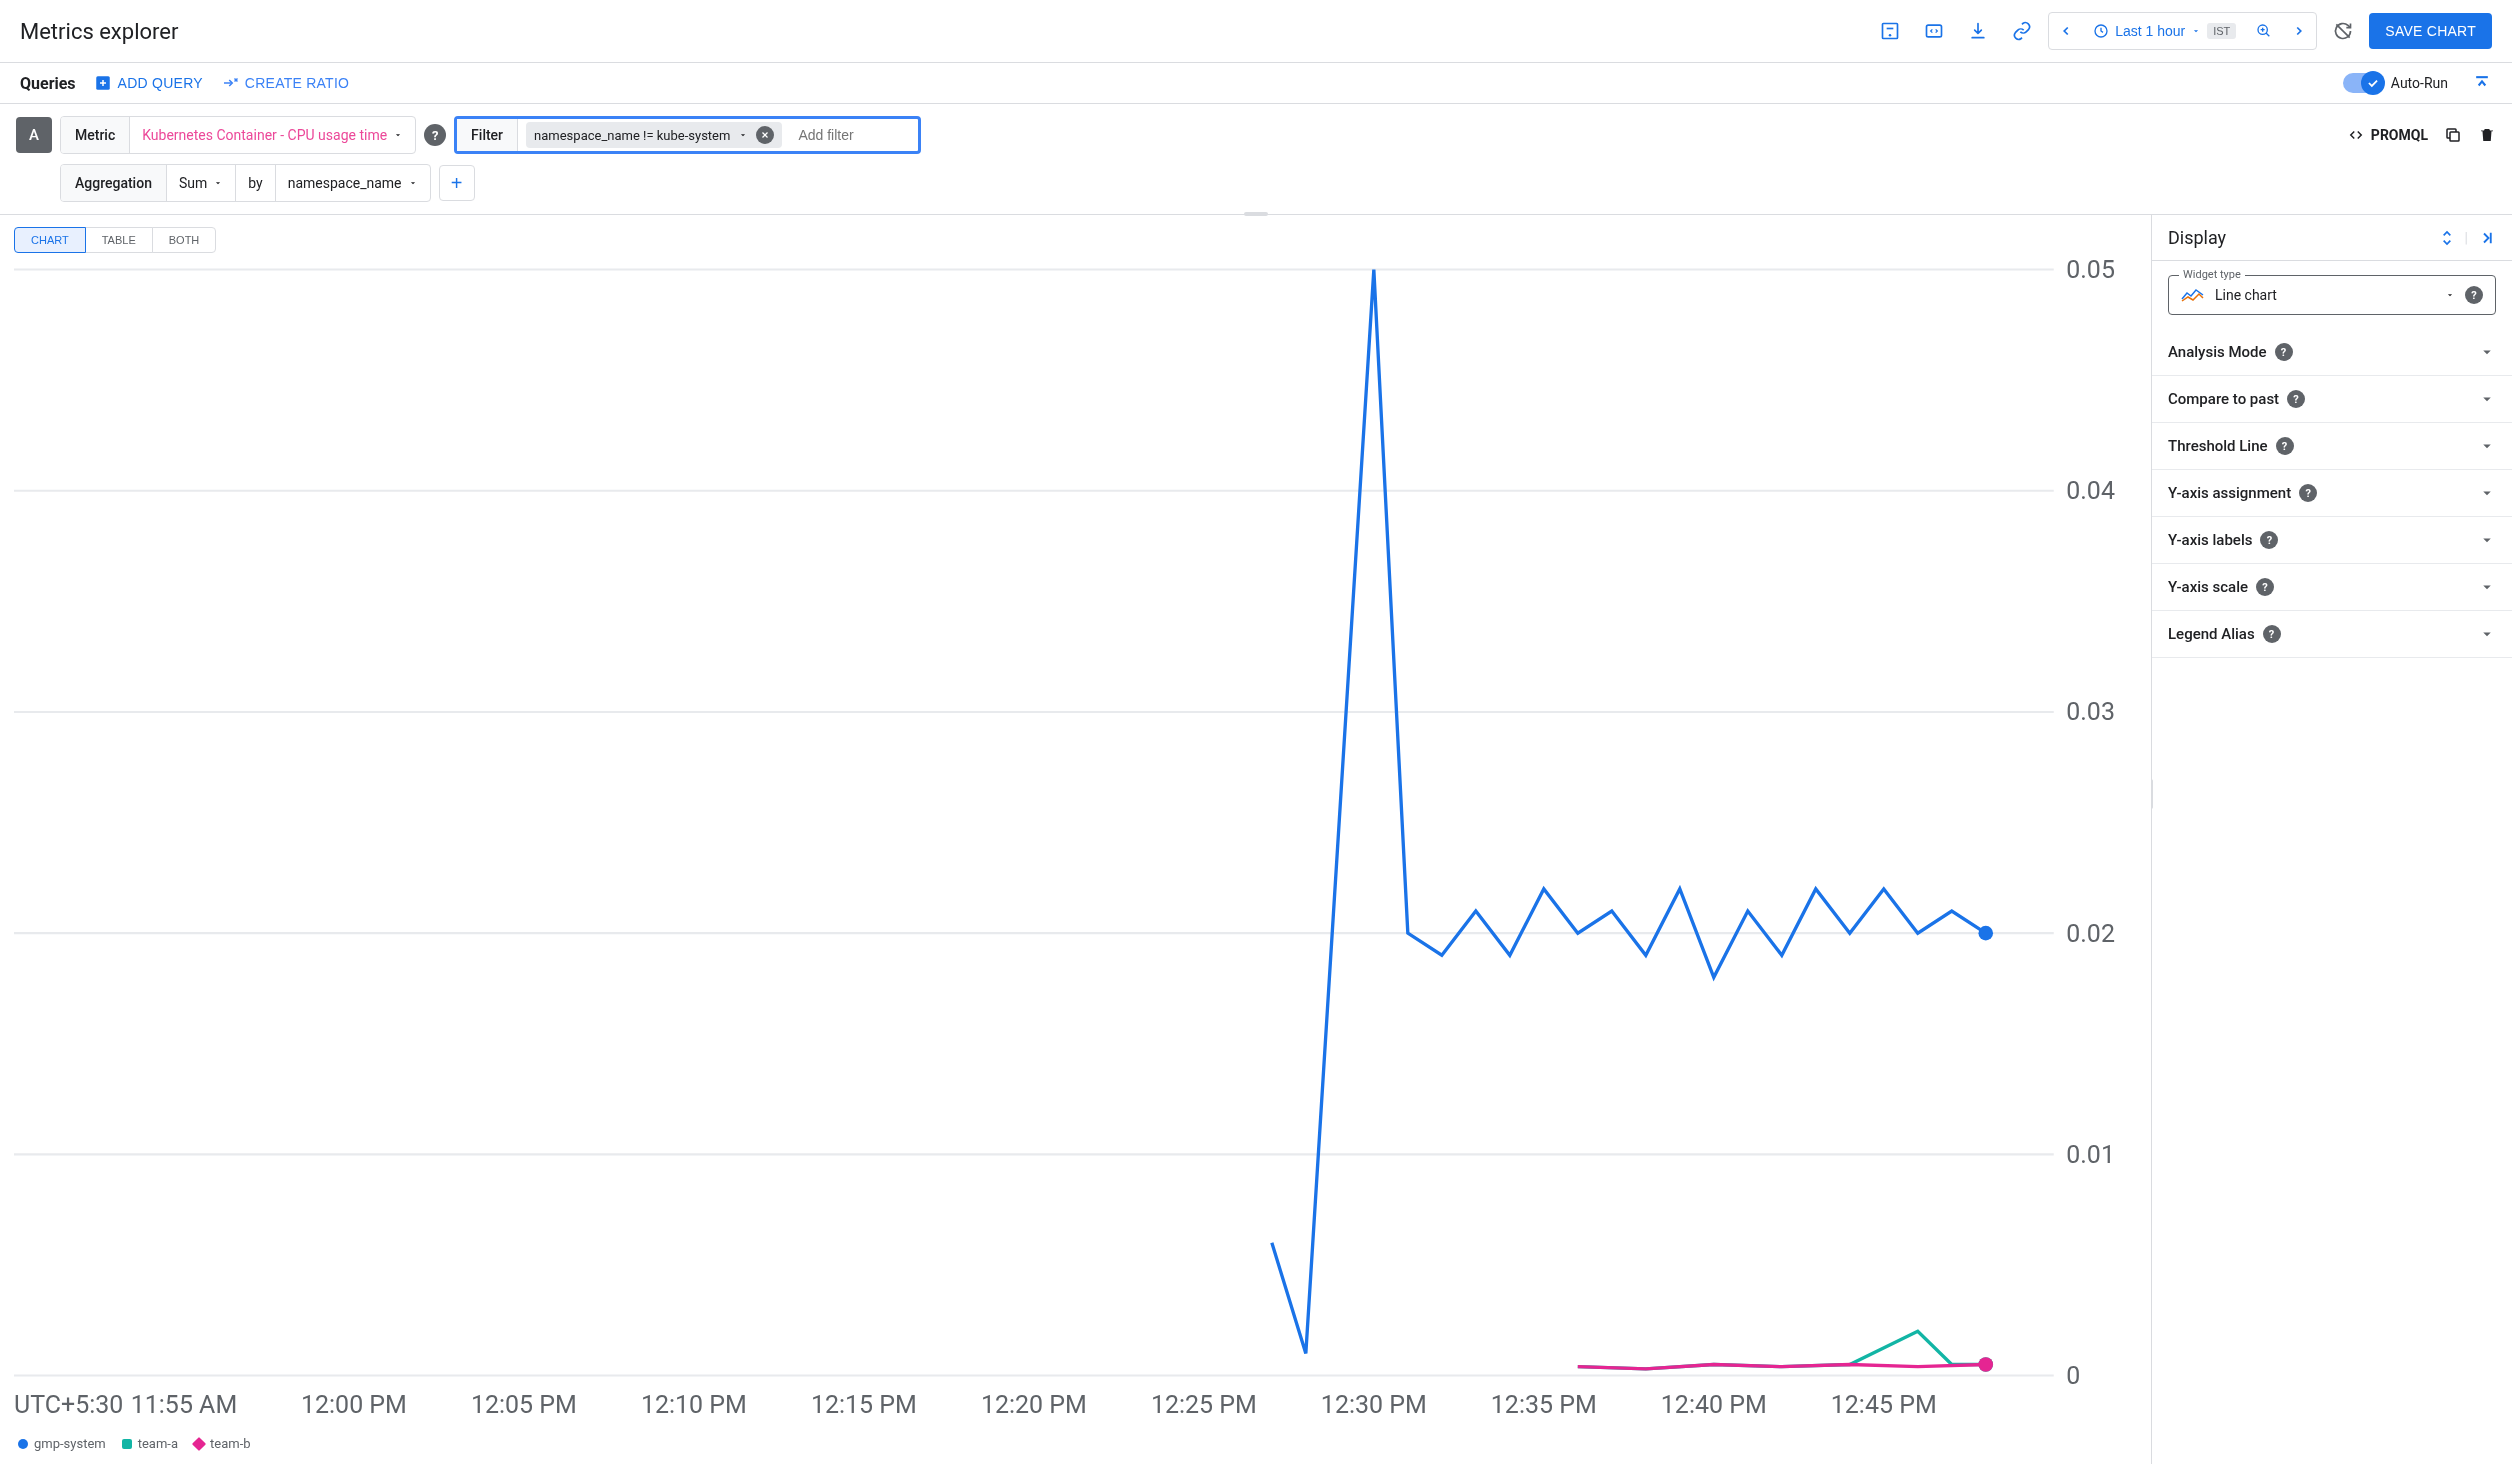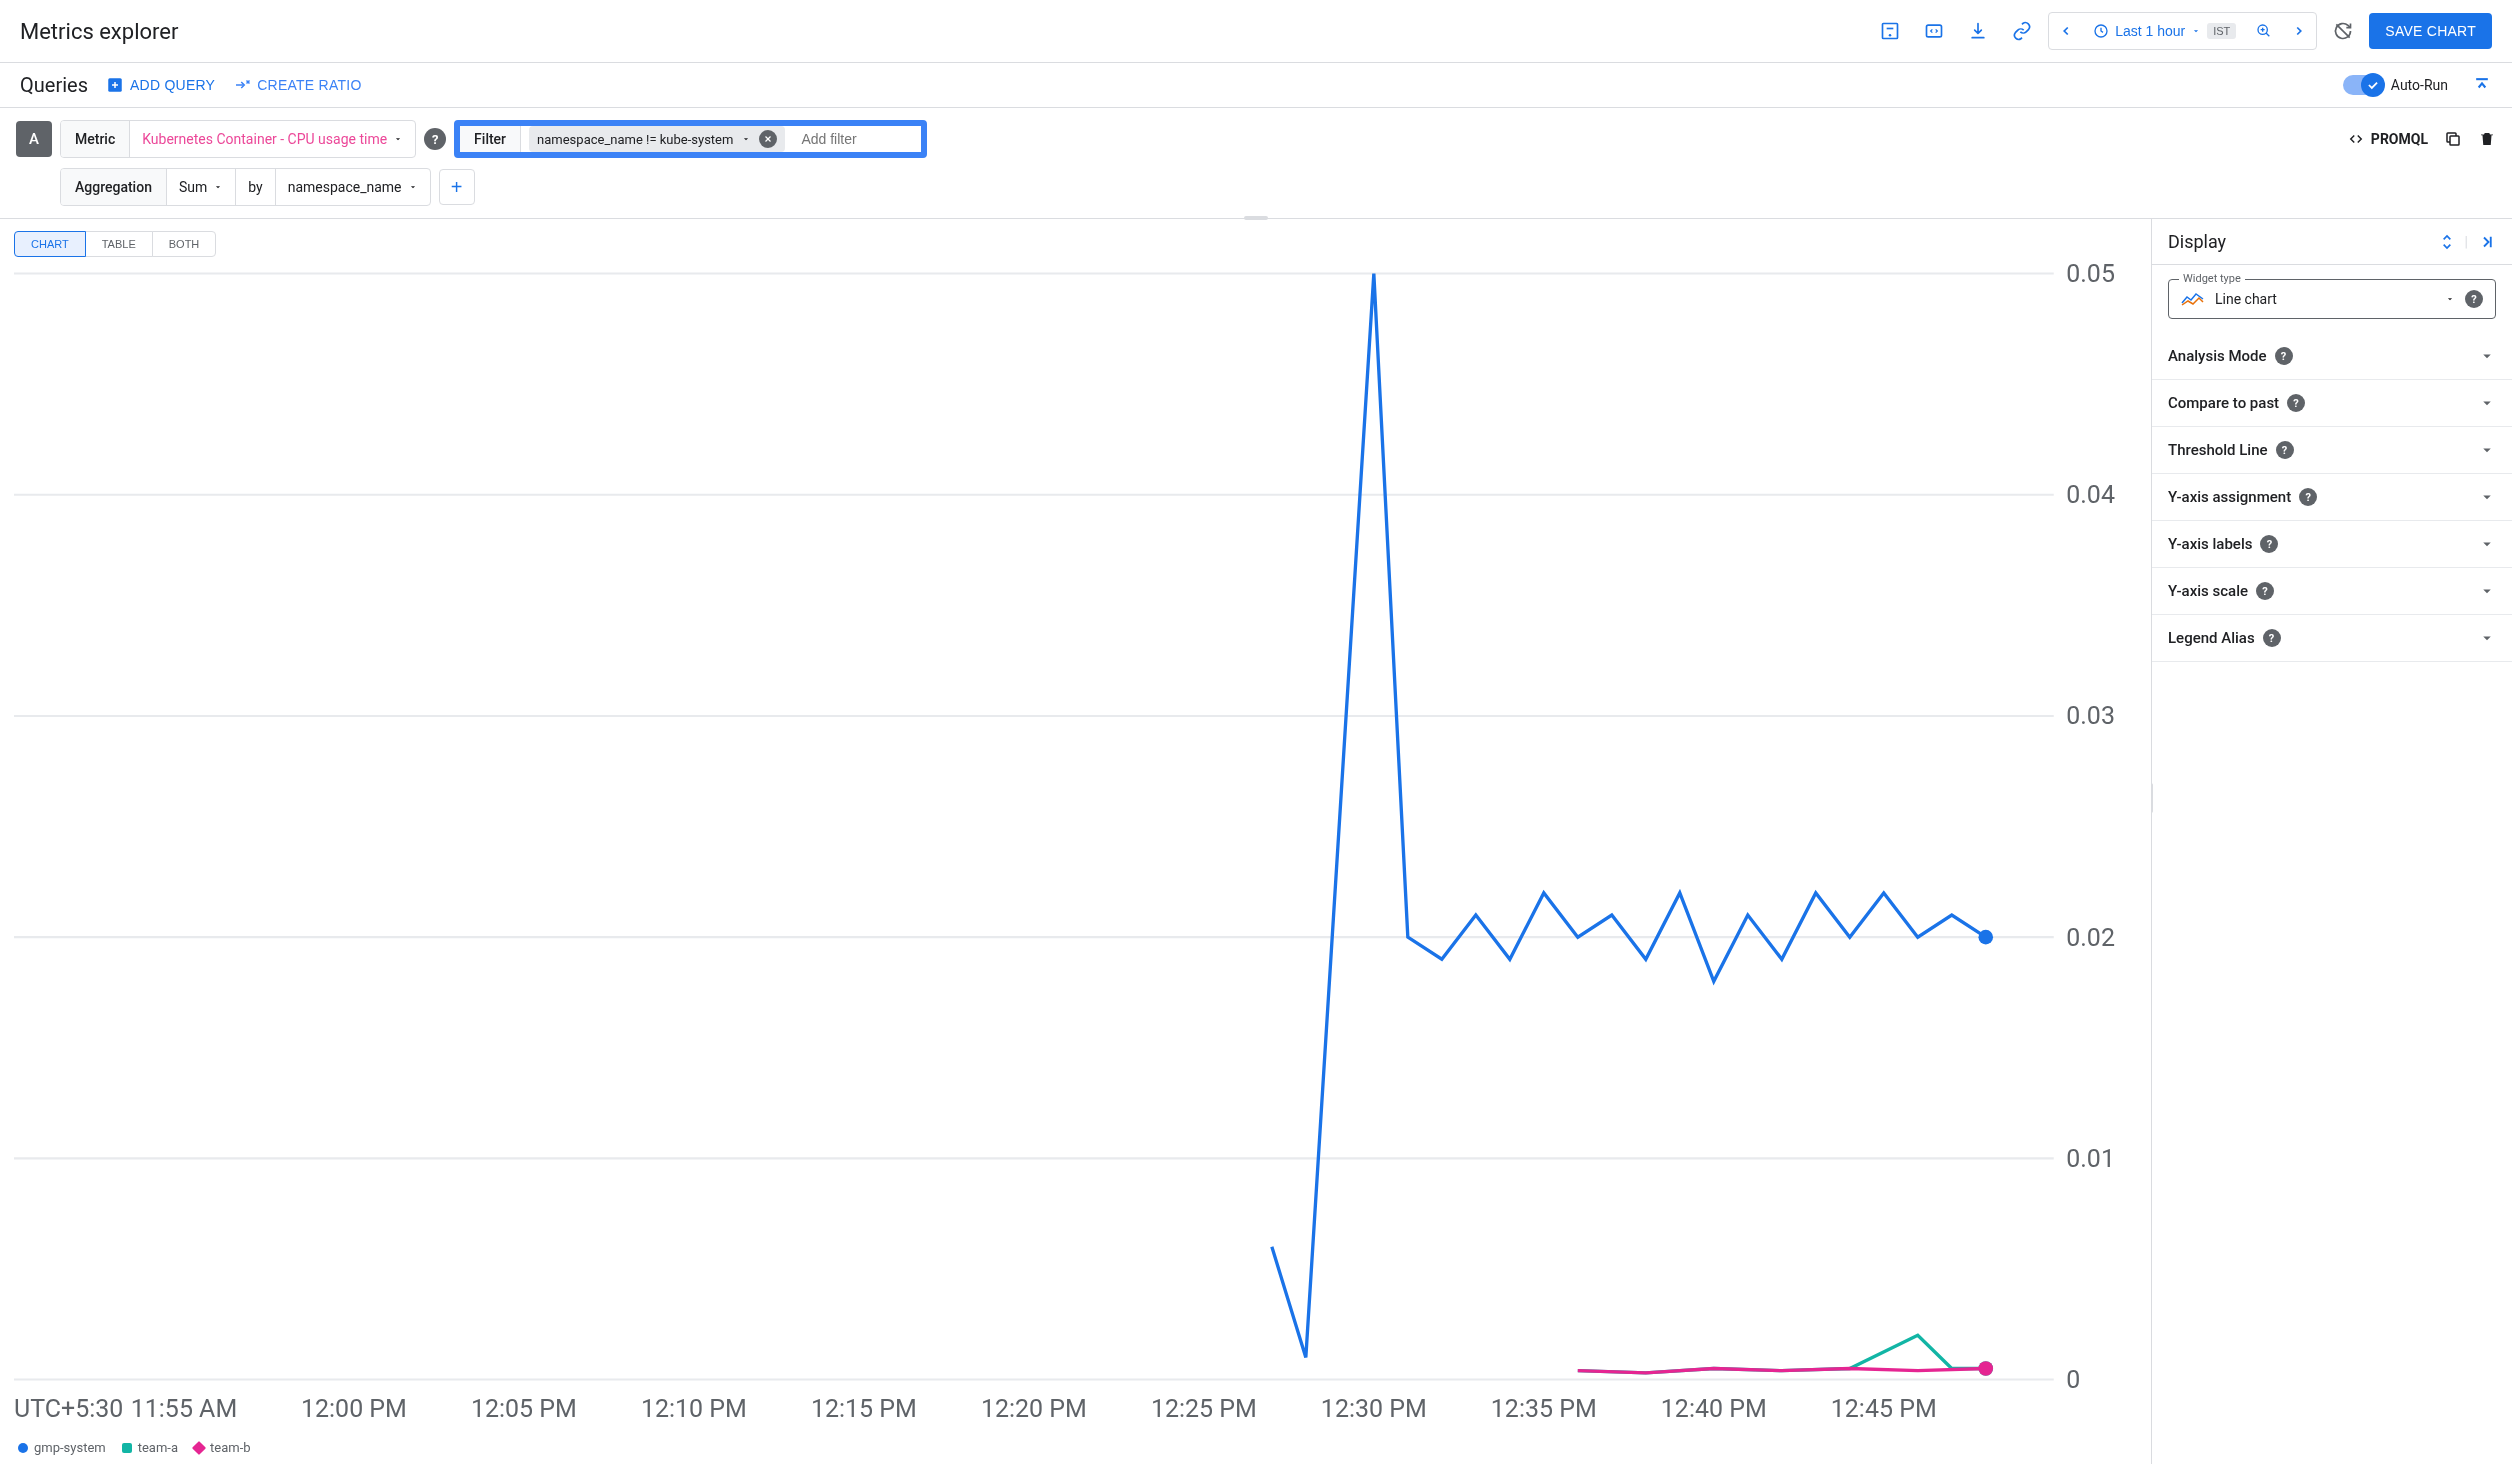--- a/index.html
+++ b/index.html
@@ -14,40 +14,40 @@
 .time-range-group > * { border-right: 1px solid #dadce0; }
 .time-range-group > *:last-child { border-right: none; }
 .time-range-btn { height: 36px; padding: 0 10px; display: flex; align-items: center; background: none; border: none; cursor: pointer; color: #1a73e8; gap: 6px; font-size: 14px; }
 .tz-badge { background: #e8eaed; padding: 2px 6px; border-radius: 3px; font-size: 11px; color: #5f6368; font-weight: 500; }
 .save-chart-btn { background: #1a73e8; color: #fff; border: none; border-radius: 4px; padding: 0 16px; height: 36px; font-size: 14px; font-weight: 500; cursor: pointer; letter-spacing: 0.25px; }
 .dim-icon { color: #5f6368; }
 
 
 .queries-bar { display: flex; align-items: center; justify-content: space-between; padding: 10px 20px; border-bottom: 1px solid #dadce0; }
 .queries-left { display: flex; align-items: center; gap: 18px; }
-.queries-title { font-size: 20px; font-weight: 400; }
+.queries-title { font-size: 16px; font-weight: 700; }
 .add-query-btn { display: flex; align-items: center; gap: 6px; color: #1a73e8; font-weight: 500; font-size: 14px; cursor: pointer; border: none; background: none; letter-spacing: 0.25px; }
 .create-ratio-btn { display: flex; align-items: center; gap: 6px; color: #3b82f6; font-weight: 500; font-size: 14px; cursor: pointer; border: none; background: none; letter-spacing: 0.25px; }
 .queries-right { display: flex; align-items: center; gap: 24px; }
 .auto-run-toggle { display: flex; align-items: center; gap: 8px; }
 .toggle-switch { width: 40px; height: 20px; background: #8ab4f8; border-radius: 10px; position: relative; cursor: pointer; }
 .toggle-knob { position: absolute; right: -2px; top: -2px; width: 24px; height: 24px; background: #1a73e8; border-radius: 50%; display: flex; align-items: center; justify-content: center; color: #fff; }
 .collapse-icon { color: #1a73e8; cursor: pointer; }
 
 
 .query-builder { padding: 12px 16px; display: flex; flex-direction: column; gap: 10px; border-bottom: 1px solid #dadce0; position: relative; }
 .qb-row { display: flex; align-items: center; gap: 8px; }
 .query-letter { width: 36px; height: 36px; background: #5f6368; color: #fff; display: flex; align-items: center; justify-content: center; border-radius: 4px; font-weight: 500; font-size: 15px; }
 .qb-segment { display: flex; align-items: center; border: 1px solid #dadce0; border-radius: 4px; height: 38px; overflow: hidden; }
 .qb-label { padding: 0 14px; font-weight: 500; font-size: 14px; background: #f8f9fa; height: 100%; display: flex; align-items: center; border-right: 1px solid #dadce0; }
 .qb-value { padding: 0 12px; color: #ec4899; display: flex; align-items: center; gap: 6px; cursor: pointer; height: 100%; font-size: 14px; }
 .qb-value.plain { color: #202124; }
 .help-circle { width: 22px; height: 22px; border-radius: 50%; background: #5f6368; color: #fff; display: flex; align-items: center; justify-content: center; font-size: 13px; font-weight: bold; cursor: pointer; flex-shrink: 0; }
 .help-circle.sm { width: 18px; height: 18px; font-size: 11px; }
-.filter-segment { display: flex; align-items: center; border: 6px solid #3b82f6; border-radius: 4px; height: 38px; padding-right: 8px; flex: 0 1 auto; }
+.filter-segment { display: flex; align-items: center; border: 3px solid #3b82f6; border-radius: 4px; height: 38px; padding-right: 8px; flex: 0 1 auto; }
 .filter-chip { background: #e8eaed; border-radius: 4px; padding: 4px 8px; display: flex; align-items: center; gap: 8px; margin: 8px 8px; font-size: 13px; }
 .filter-chip-remove { width: 18px; height: 18px; border-radius: 50%; background: #5f6368; color: #fff; display: flex; align-items: center; justify-content: center; cursor: pointer; font-size: 11px; }
 .add-filter-input { border: none; outline: none; padding: 0 8px; font-size: 14px; color: #5f6368; width: 120px; }
 .qb-right-actions { margin-left: auto; display: flex; align-items: center; gap: 16px; }
 .promql-btn { display: flex; align-items: center; gap: 6px; font-weight: 700; cursor: pointer; font-size: 14px; }
 .add-agg-btn { width: 36px; height: 36px; border: 1px solid #dadce0; border-radius: 4px; display: flex; align-items: center; justify-content: center; color: #1a73e8; cursor: pointer; font-size: 20px; background: #fff; }
 .drag-handle { position: absolute; bottom: -2px; left: 50%; transform: translateX(-50%); width: 24px; height: 4px; background: #dadce0; border-radius: 2px; }
 
 
 .main-content { display: flex; height: calc(100vh - 210px); min-height: 600px; }

